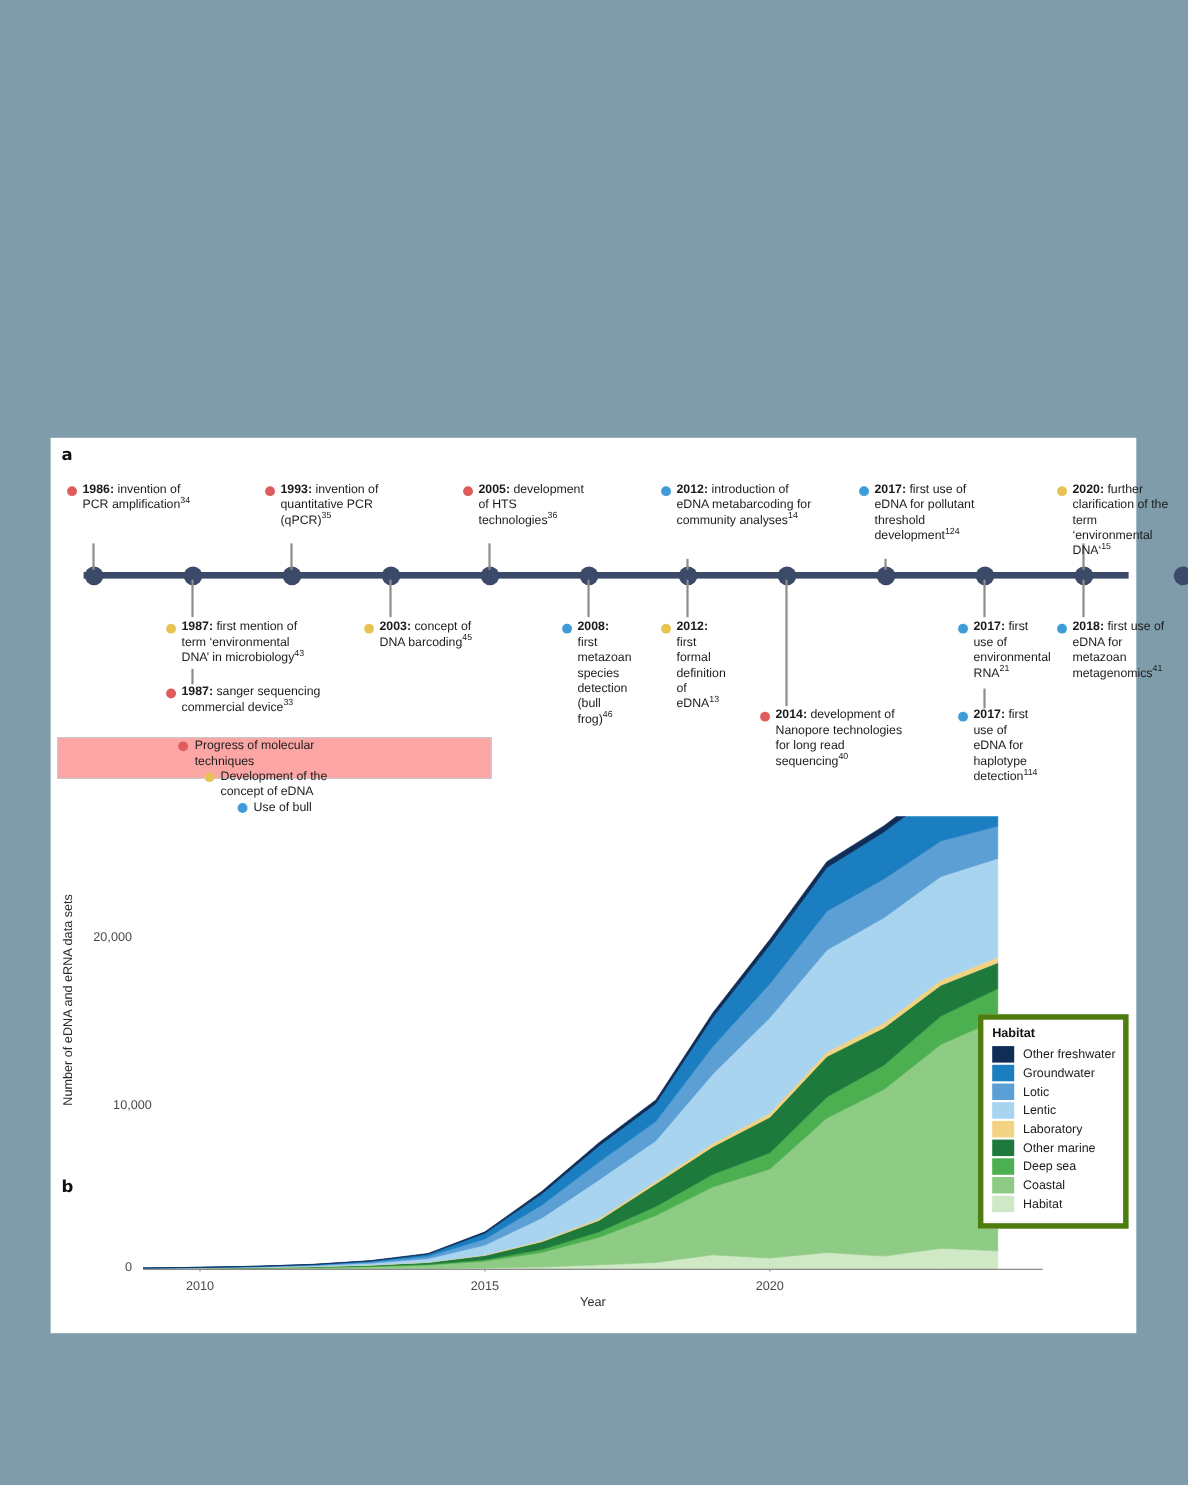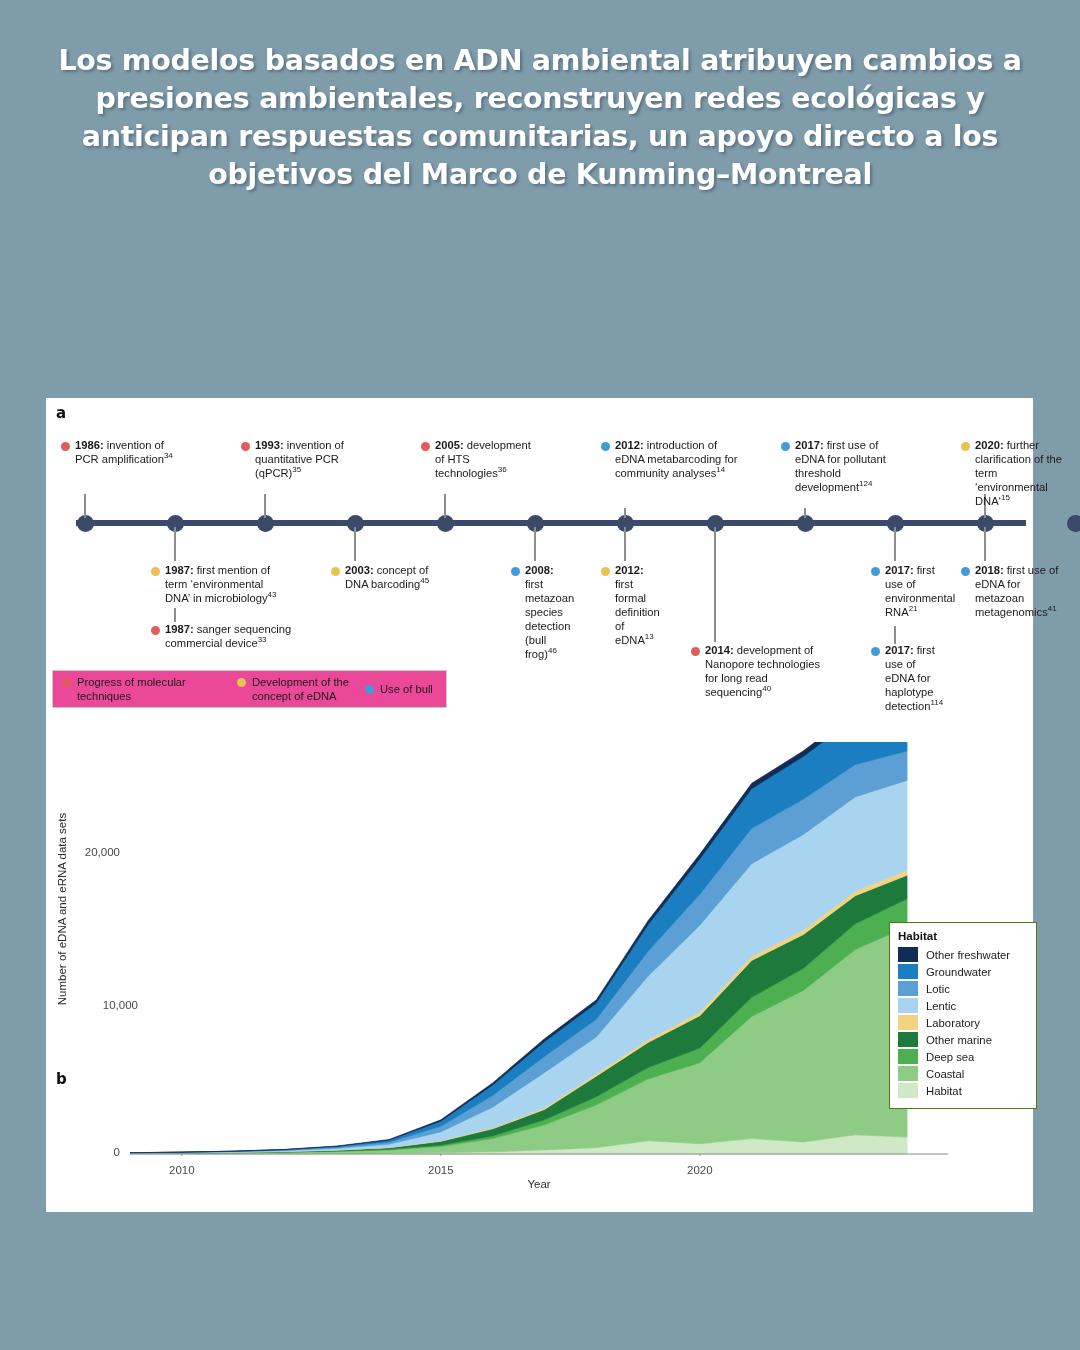--- a/index.html
+++ b/index.html
@@ -94,24 +94,25 @@
   .c-red    { background: #e05c5c; }
   .c-yellow { background: #e8c252; }
   .c-blue   { background: #3f9cd9; }
 
   
   #timeline-legend {
     position: absolute;
     left: 6px; top: 272px;
     width: 395px; height: 38px;
     border: 1px solid #c9c9c9;
-    background: #ec4899;
+    background: #fca5a5;
     display: flex;
     align-items: center;
     padding: 0 9px;
+    flex-direction: column;
   }
   .tll-item { display: flex; align-items: flex-start; font-size: 11.2px; line-height: 1.26; color: #1b1b1b; }
   .tll-dot { width: 9px; height: 9px; border-radius: 50%; margin-right: 6px; margin-top: 3px; flex: 0 0 auto; }
   #tll-0 { width: 175px; }
   #tll-1 { width: 128px; }
 
   
   #chart-area { position: absolute; left: 0; top: 330px; width: 987px; height: 484px; }
 
   #plot {
@@ -152,38 +153,37 @@
     width: 60px; margin-left: -30px;
     text-align: center;
     font-size: 11.5px;
     color: #4a4a4a;
   }
 
   
   #chart-legend {
     position: absolute;
     left: 843px; top: 194px;
-    width: 148px;
-    border: 1px solid #4d7c0f;
+    width: 137px;
+    border: 5px solid #4d7c0f;
     background: #fff;
     padding: 7px 8px 8px 8px;
   }
   #chart-legend-title {
     font-weight: 700; font-size: 11.5px; color: #111;
     margin-bottom: 5px;
   }
   .cl-row { display: flex; align-items: center; margin-bottom: 2px; }
   .cl-swatch { width: 20px; height: 15px; margin-right: 8px; flex: 0 0 auto; }
   .cl-label { font-size: 11.3px; color: #1b1b1b; white-space: nowrap; }
 </style>
 </head>
 <body>
 
 <div id="header">
-  <div id="poster-subtitle">Los modelos basados en ADN ambiental atribuyen cambios  a presiones ambientales, reconstruyen redes ecológicas y anticipan respuestas comunitarias, un apoyo directo a los objetivos del Marco de Kunming–Montreal</div>
 </div>
 
 <div id="figure-panel">
 
   <div id="timeline-area">
     <div class="panel-letter" id="panel-a-letter">a</div>
     <div id="timeline-axis"></div>
     <div id="timeline-nodes">
         <div class="tl-node" style="left: 39px;"></div>
         <div class="tl-node" style="left: 129px;"></div>

